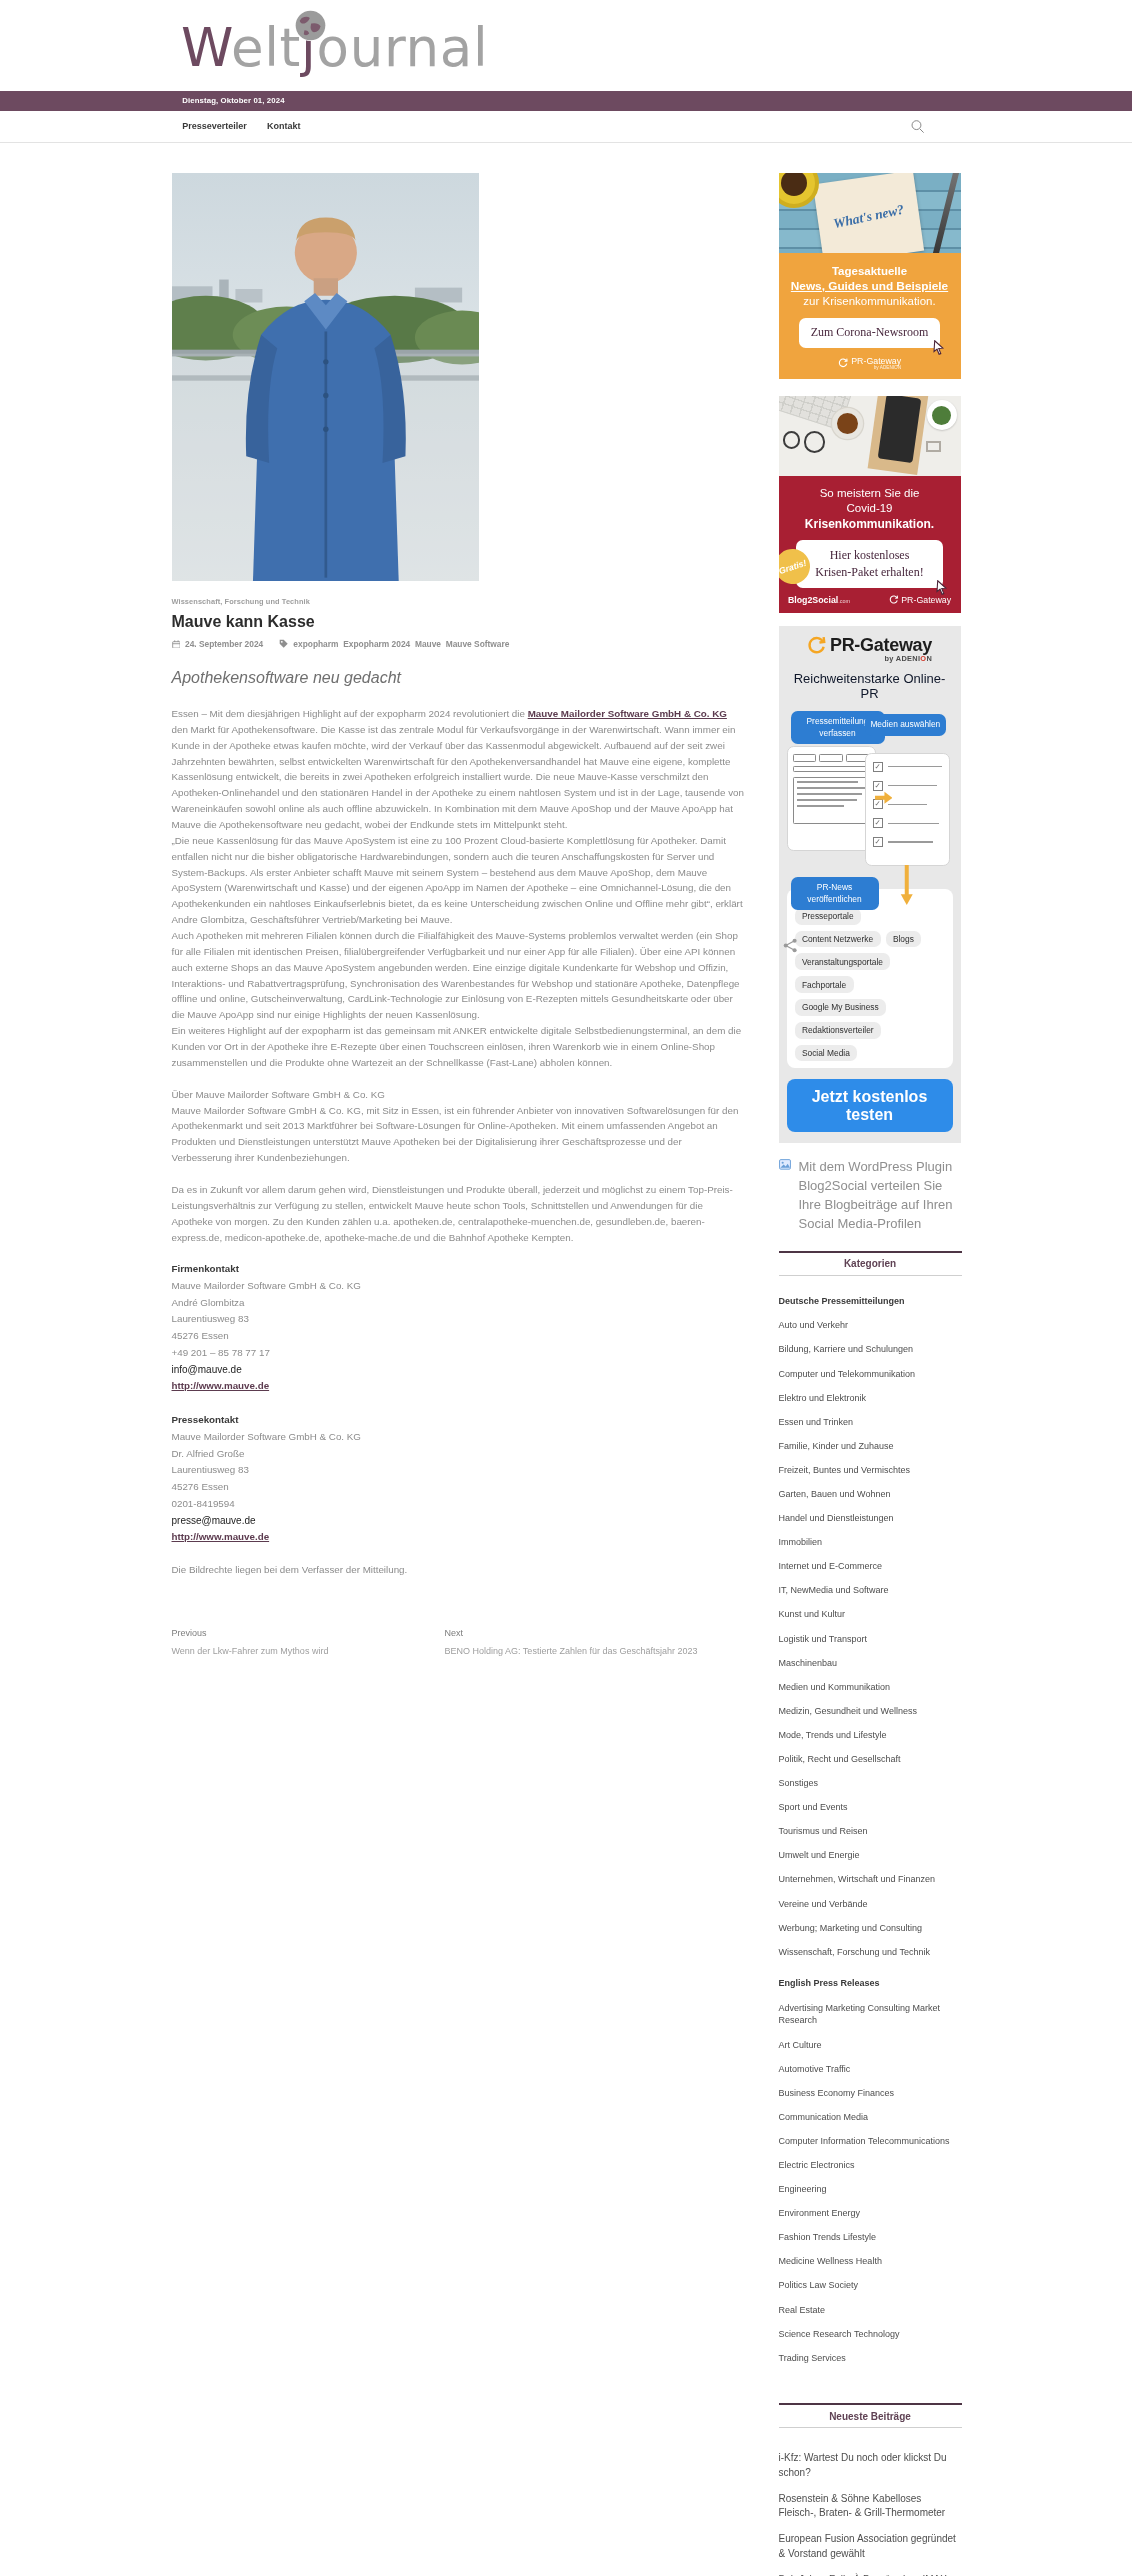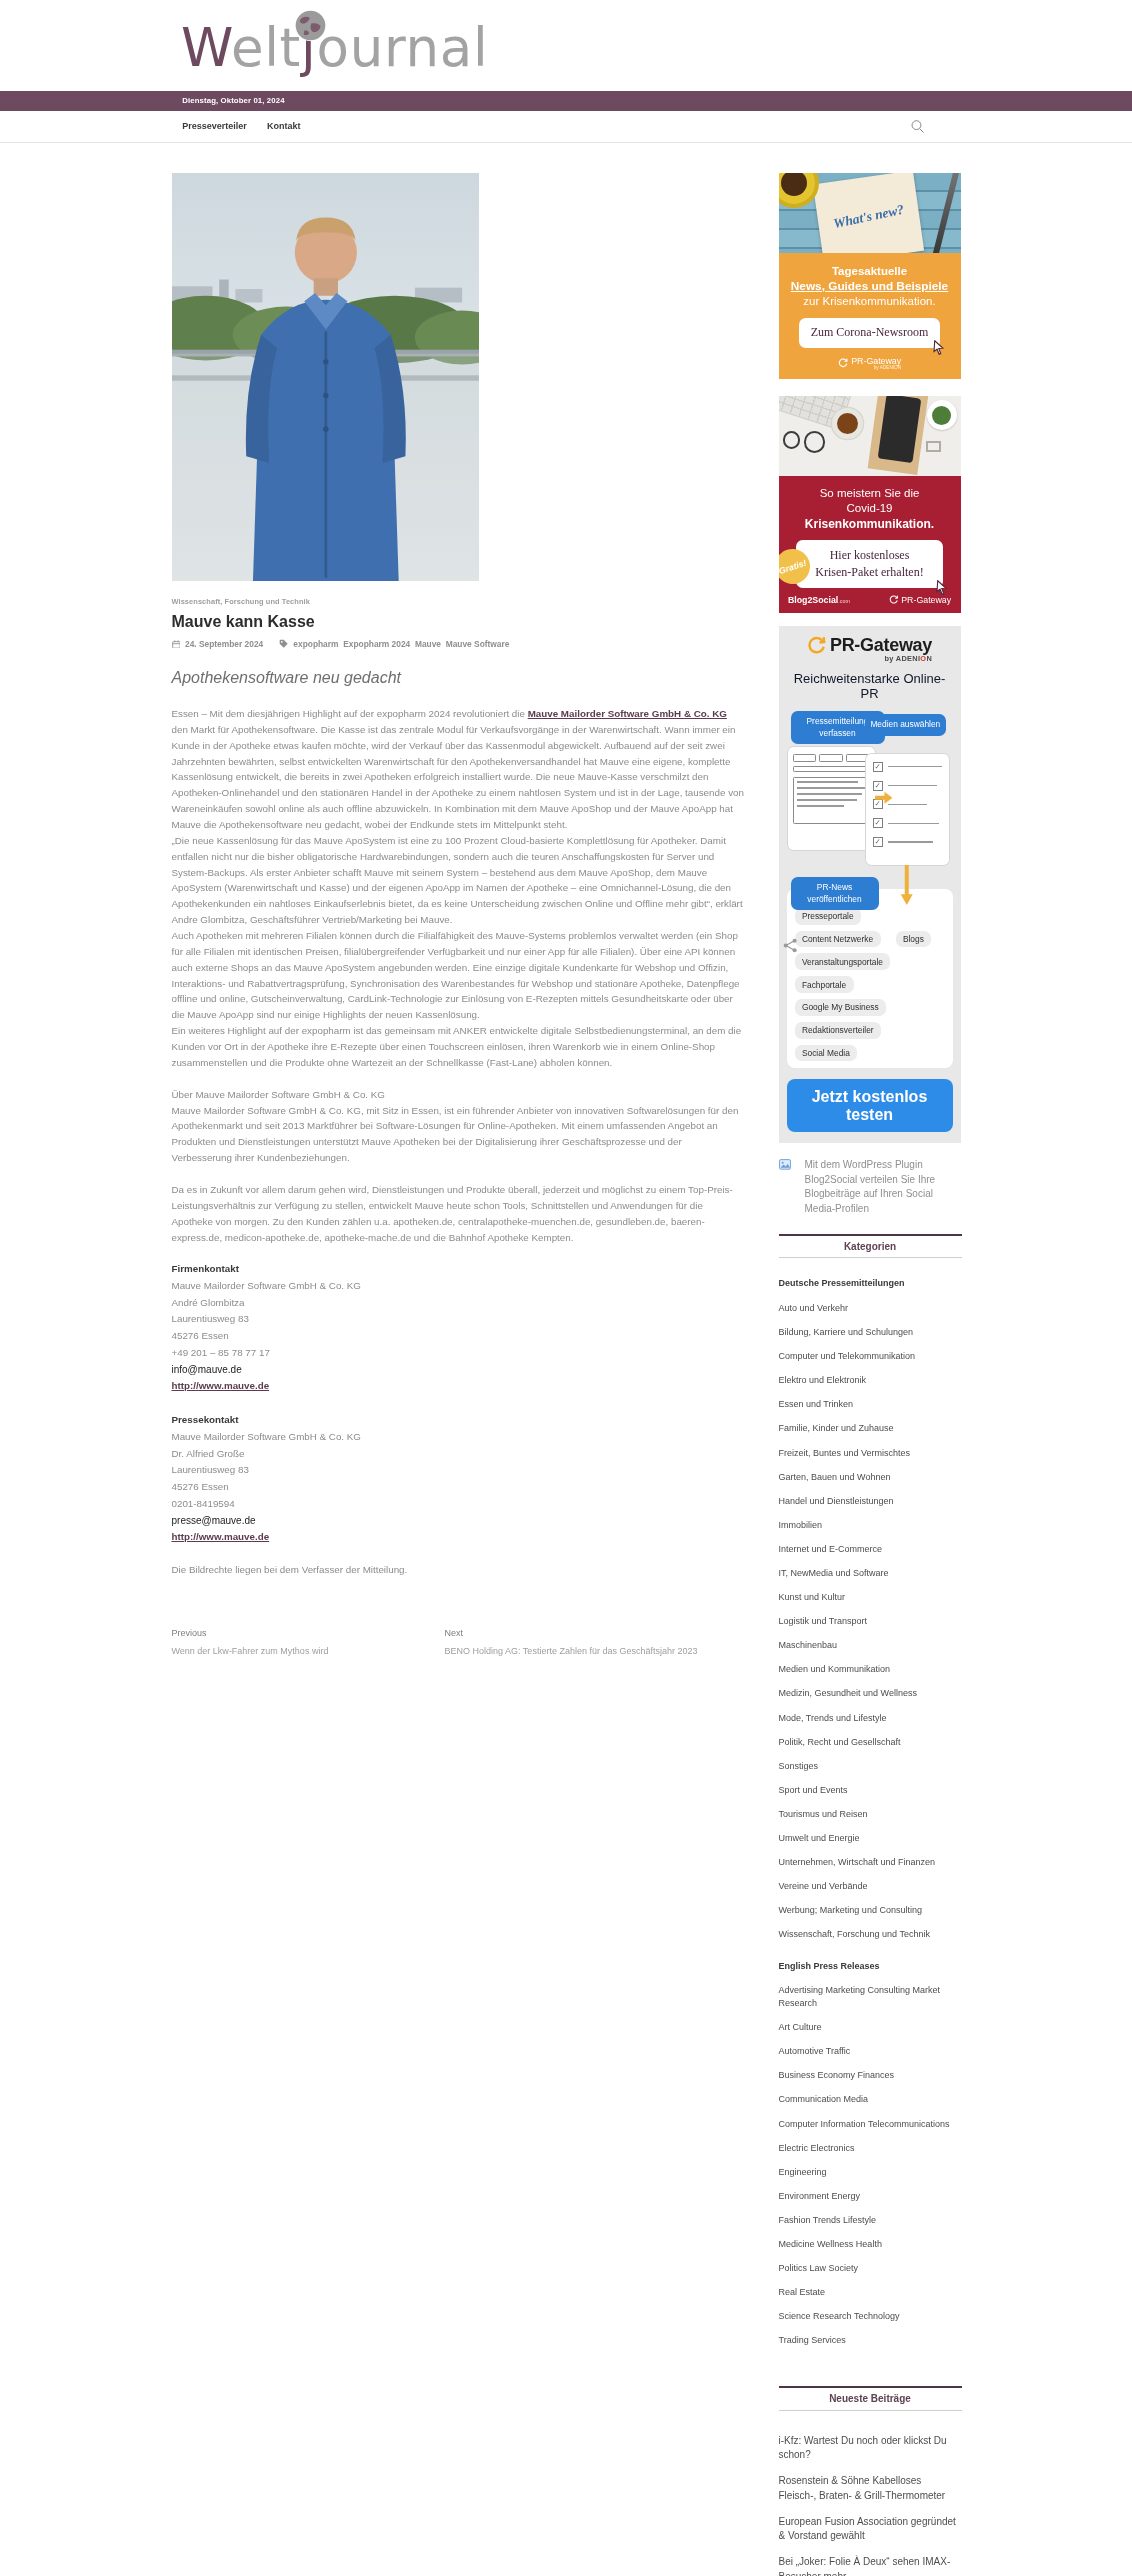--- a/index.html
+++ b/index.html
@@ -108,25 +108,25 @@
   .p1big div { height:1.3px; background:#9a9a9a; margin-bottom:4.7px; }
   .panel2 { right:2.7px; top:42px; width:85px; height:113px; padding:8px 6.7px; }
   .ckrow { display:flex; align-items:center; gap:5.4px; margin-bottom:8.8px; }
   .ckbox { width:10px; height:10px; border:1.2px solid #7f7f7f; color:#6f6f6f; font-size:7.4px; line-height:8.8px; text-align:center; }
   .ckline { flex:1; height:1.3px; background:#9a9a9a; }
   .arrow-right { position:absolute; left:88px; top:80px; }
   .arrow-down { position:absolute; right:39px; top:154px; z-index:3; }
   .tagswrap { position:relative; background:#fff; border-radius:8px; margin-top:31px; padding:19px 5.4px 6.7px 8px; }
   .step3 { position:absolute; top:-12px; left:4px; width:88px; z-index:2; }
   .share-ico { position:absolute; left:-4px; top:49px; }
-  .pills { display:flex; flex-wrap:wrap; gap:6px 15px; }
+  .pills { display:flex; flex-wrap:wrap; gap:6px 5px; }
   .pill { background:#ececec; border-radius:6.7px; padding:3.4px 7.4px; font-size:8.4px; color:#2f2f2f; }
   .cta { display:block; background:#2e8ce9; border-radius:8px; margin-top:10.8px; padding:8.8px 2.7px; text-align:center; color:#fff; font-size:16px; font-weight:bold; }
 
-  .b2s-note { display:flex; gap:14px; margin:5.4px 0 0; font-size:10px; line-height:1.45; color:#8f8f8f; }
+  .b2s-note { display:flex; gap:8px; margin:5.4px 0 0; font-size:13px; line-height:1.45; color:#8f8f8f; }
   .b2s-note .imgico { flex:0 0 auto; margin-top:1.3px; }
 
   
   .widget-title { border-top:2px solid #4e3545; border-bottom:0.7px solid #cfcfcf; text-align:center; padding:5.4px 0; font-size:10px; font-weight:bold; color:#5f4254; }
   .kat-widget { margin-top:17.5px; }
   .list-heading { font-size:9px; font-weight:bold; color:#3a3a3a; margin:20px 0 13.5px; }
   .side-list a { display:block; font-size:9px; color:#4d4d4d; line-height:1.4; margin-bottom:11.5px; }
   .recent-widget { margin-top:39px; }
   .recent-list { margin-top:23px; }
   .recent-list a { display:block; font-size:10px; color:#4d4d4d; line-height:1.45; margin-bottom:11.5px; }

